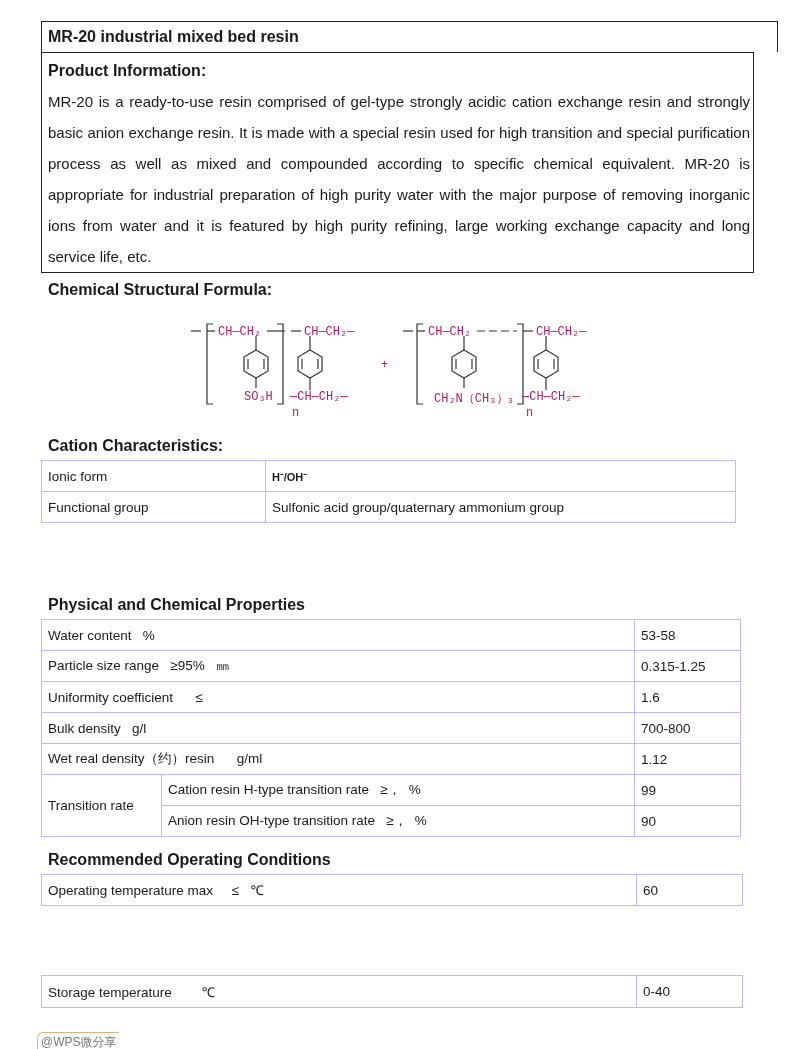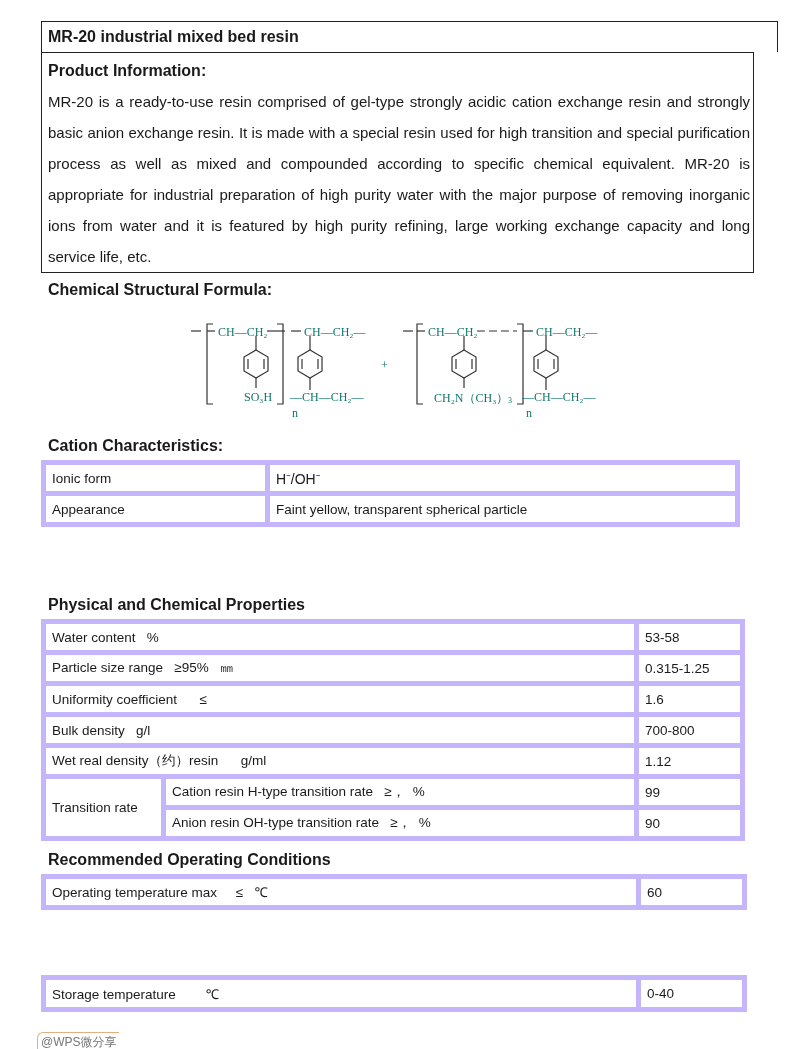--- a/index.html
+++ b/index.html
@@ -4,22 +4,22 @@
 <style>
   html, body { margin:0; padding:0; background:#ffffff; }
   body { width:793px; height:1049px; position:relative; overflow:hidden;
          font-family:"Liberation Sans", sans-serif; color:#1a1a1a; font-size:13.5px; }
   .abs { position:absolute; }
   .box { position:absolute; border:1px solid #222; box-sizing:border-box; }
   .title { font-weight:bold; font-size:16px; }
   .bold { font-weight:bold; font-size:16px; }
   .para { font-size:15px; line-height:31px; text-align:justify; text-align-last:left; }
   table { border-collapse:collapse; position:absolute; font-size:13.5px; table-layout:fixed; }
-  td { border:5px solid #c4b5fd; padding:0 6px; height:31px; box-sizing:border-box; vertical-align:middle; white-space:nowrap;margin-top:35px; }
-  .formula { position:absolute; font-family:Liberation Serif, serif; font-size:12px; color:#0f766e; }
+  td { border:1px solid #c4b5fd; padding:0 6px; height:31px; box-sizing:border-box; vertical-align:middle; white-space:nowrap;margin-top:35px; }
+  .formula { position:absolute; font-family:Liberation Mono, monospace; font-size:12px; color:#be185d; }
   .wm { position:absolute; left:37px; top:1032px; font-size:12px; color:#777;
         border-left:1px solid #e0b080; border-top:1px solid #e0b080; border-radius:6px 0 0 0; padding:1px 2px 0 3px; }
 </style>
 </head>
 <body>
 
 <div class="box" style="left:41px; top:21px; width:737px; height:31px; border-bottom:none;">
   <span class="abs title" style="left:6px; top:6px;">MR-20 industrial mixed bed resin</span>
 </div>
 <div class="box" style="left:41px; top:52px; width:713px; height:221px;">
@@ -85,25 +85,25 @@
 
 <div class="abs bold" style="left:48px; top:437px;">Cation Characteristics:</div>
 <table style="left:41px; top:460px; width:694px;">
   <colgroup>
       <col style="width:224px">
       <col style="width:470px">
     </colgroup>
   <tbody>
       <tr>
         <td>Ionic form</td>
-        <td style="font-size:14px;">H⁻/OH⁻</td>
+        <td style="font-size:11px;font-weight:bold;">H⁻/OH⁻</td>
       </tr>
   <tr>
-        <td>Appearance</td>
-        <td>Faint yellow, transparent spherical particle</td>
+        <td>Functional group</td>
+        <td>Sulfonic acid group/quaternary ammonium group</td>
       </tr>
 </tbody>
   </table>
 
 <div class="abs bold" style="left:48px; top:596px;">Physical and Chemical Properties</div>
 <table style="left:41px; top:619px; width:699px;">
   <colgroup>
       <col style="width:120px">
       <col style="width:473px">
       <col style="width:106px">

